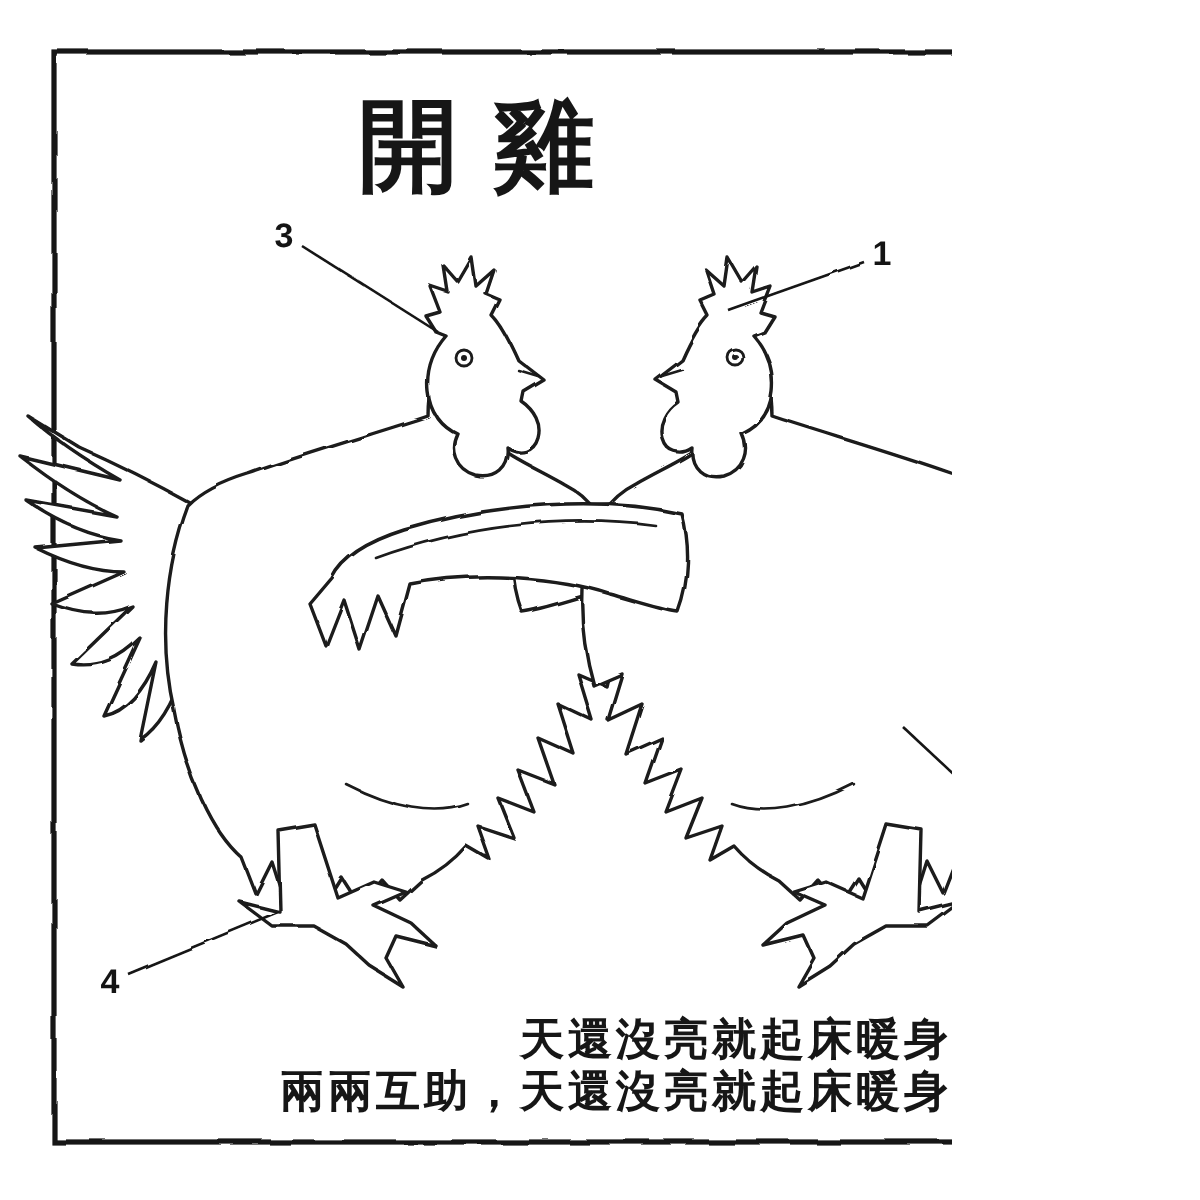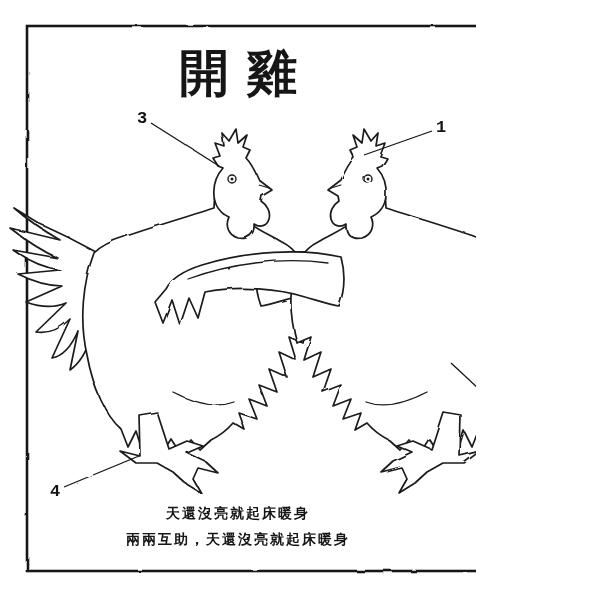--- a/index.html
+++ b/index.html
@@ -1,28 +1,28 @@
 <!DOCTYPE html>
 <html><head>
 <meta charset="utf-8">
 <style>
   html,body{margin:0;padding:0;background:#ffffff;}
   .canvas{
     position:relative;width:476px;height:600px;background:#ffffff;
-    overflow:hidden;font-family:Liberation Mono, monospace;color:#1a1a1a;
+    overflow:hidden;font-family:Liberation Sans, sans-serif;color:#1a1a1a;
   }
   .art{position:absolute;left:0;top:0;width:600px;height:600px;}
   .page-title{
     position:absolute;left:0;right:0;top:40px;text-align:center;
     font-size:50px;font-weight:700;letter-spacing:18px;padding-left:18px;
     color:#161616;
   }
   .caption{
-    position:absolute;left:0;right:0;text-align:center;
-    font-size:14px;letter-spacing:2px;color:#161616;font-weight:600;
+    position:absolute;left:0;right:0;text-align:right;
+    font-size:22px;letter-spacing:2px;color:#161616;font-weight:600;
   }
   .caption.l1{top:505px;}
   .caption.l2{top:531px;}
   .callout{
     position:absolute;font-size:17px;font-weight:600;color:#141414;
     transform:translate(-50%,-50%);line-height:1;
   }
   .c1{left:441px;top:127px;}
   .c2{left:548px;top:452px;}
   .c3{left:142px;top:118px;}

